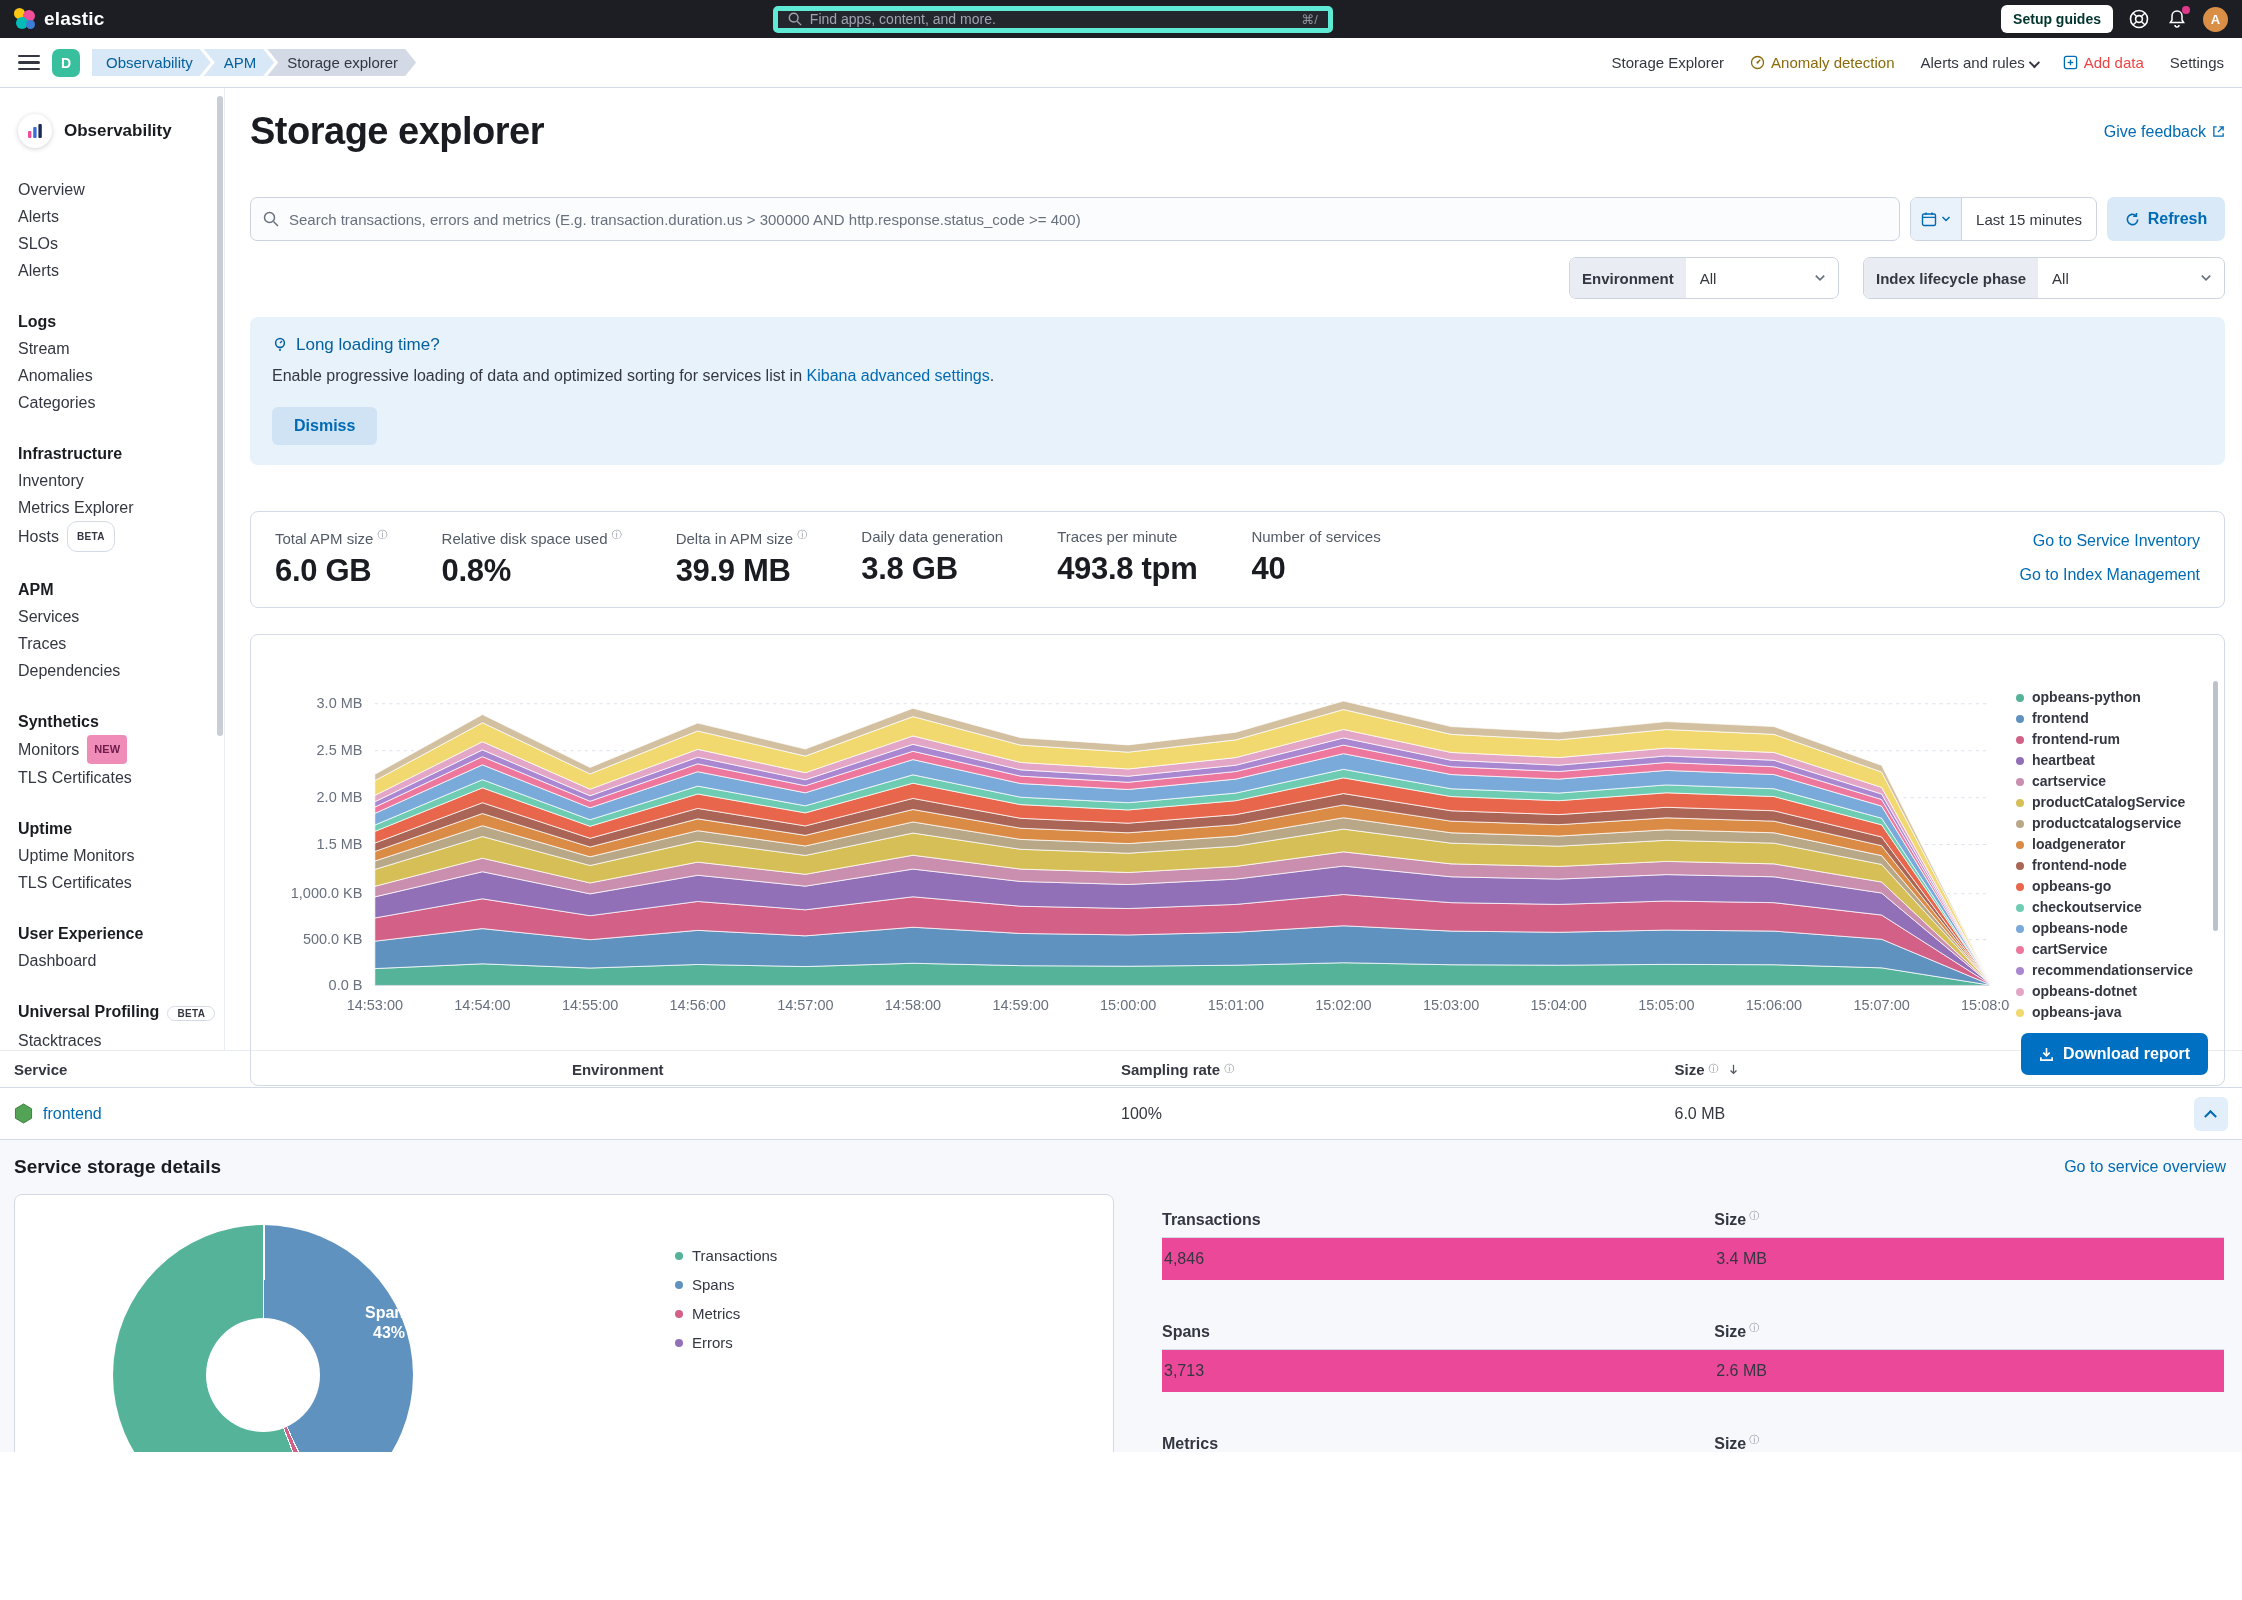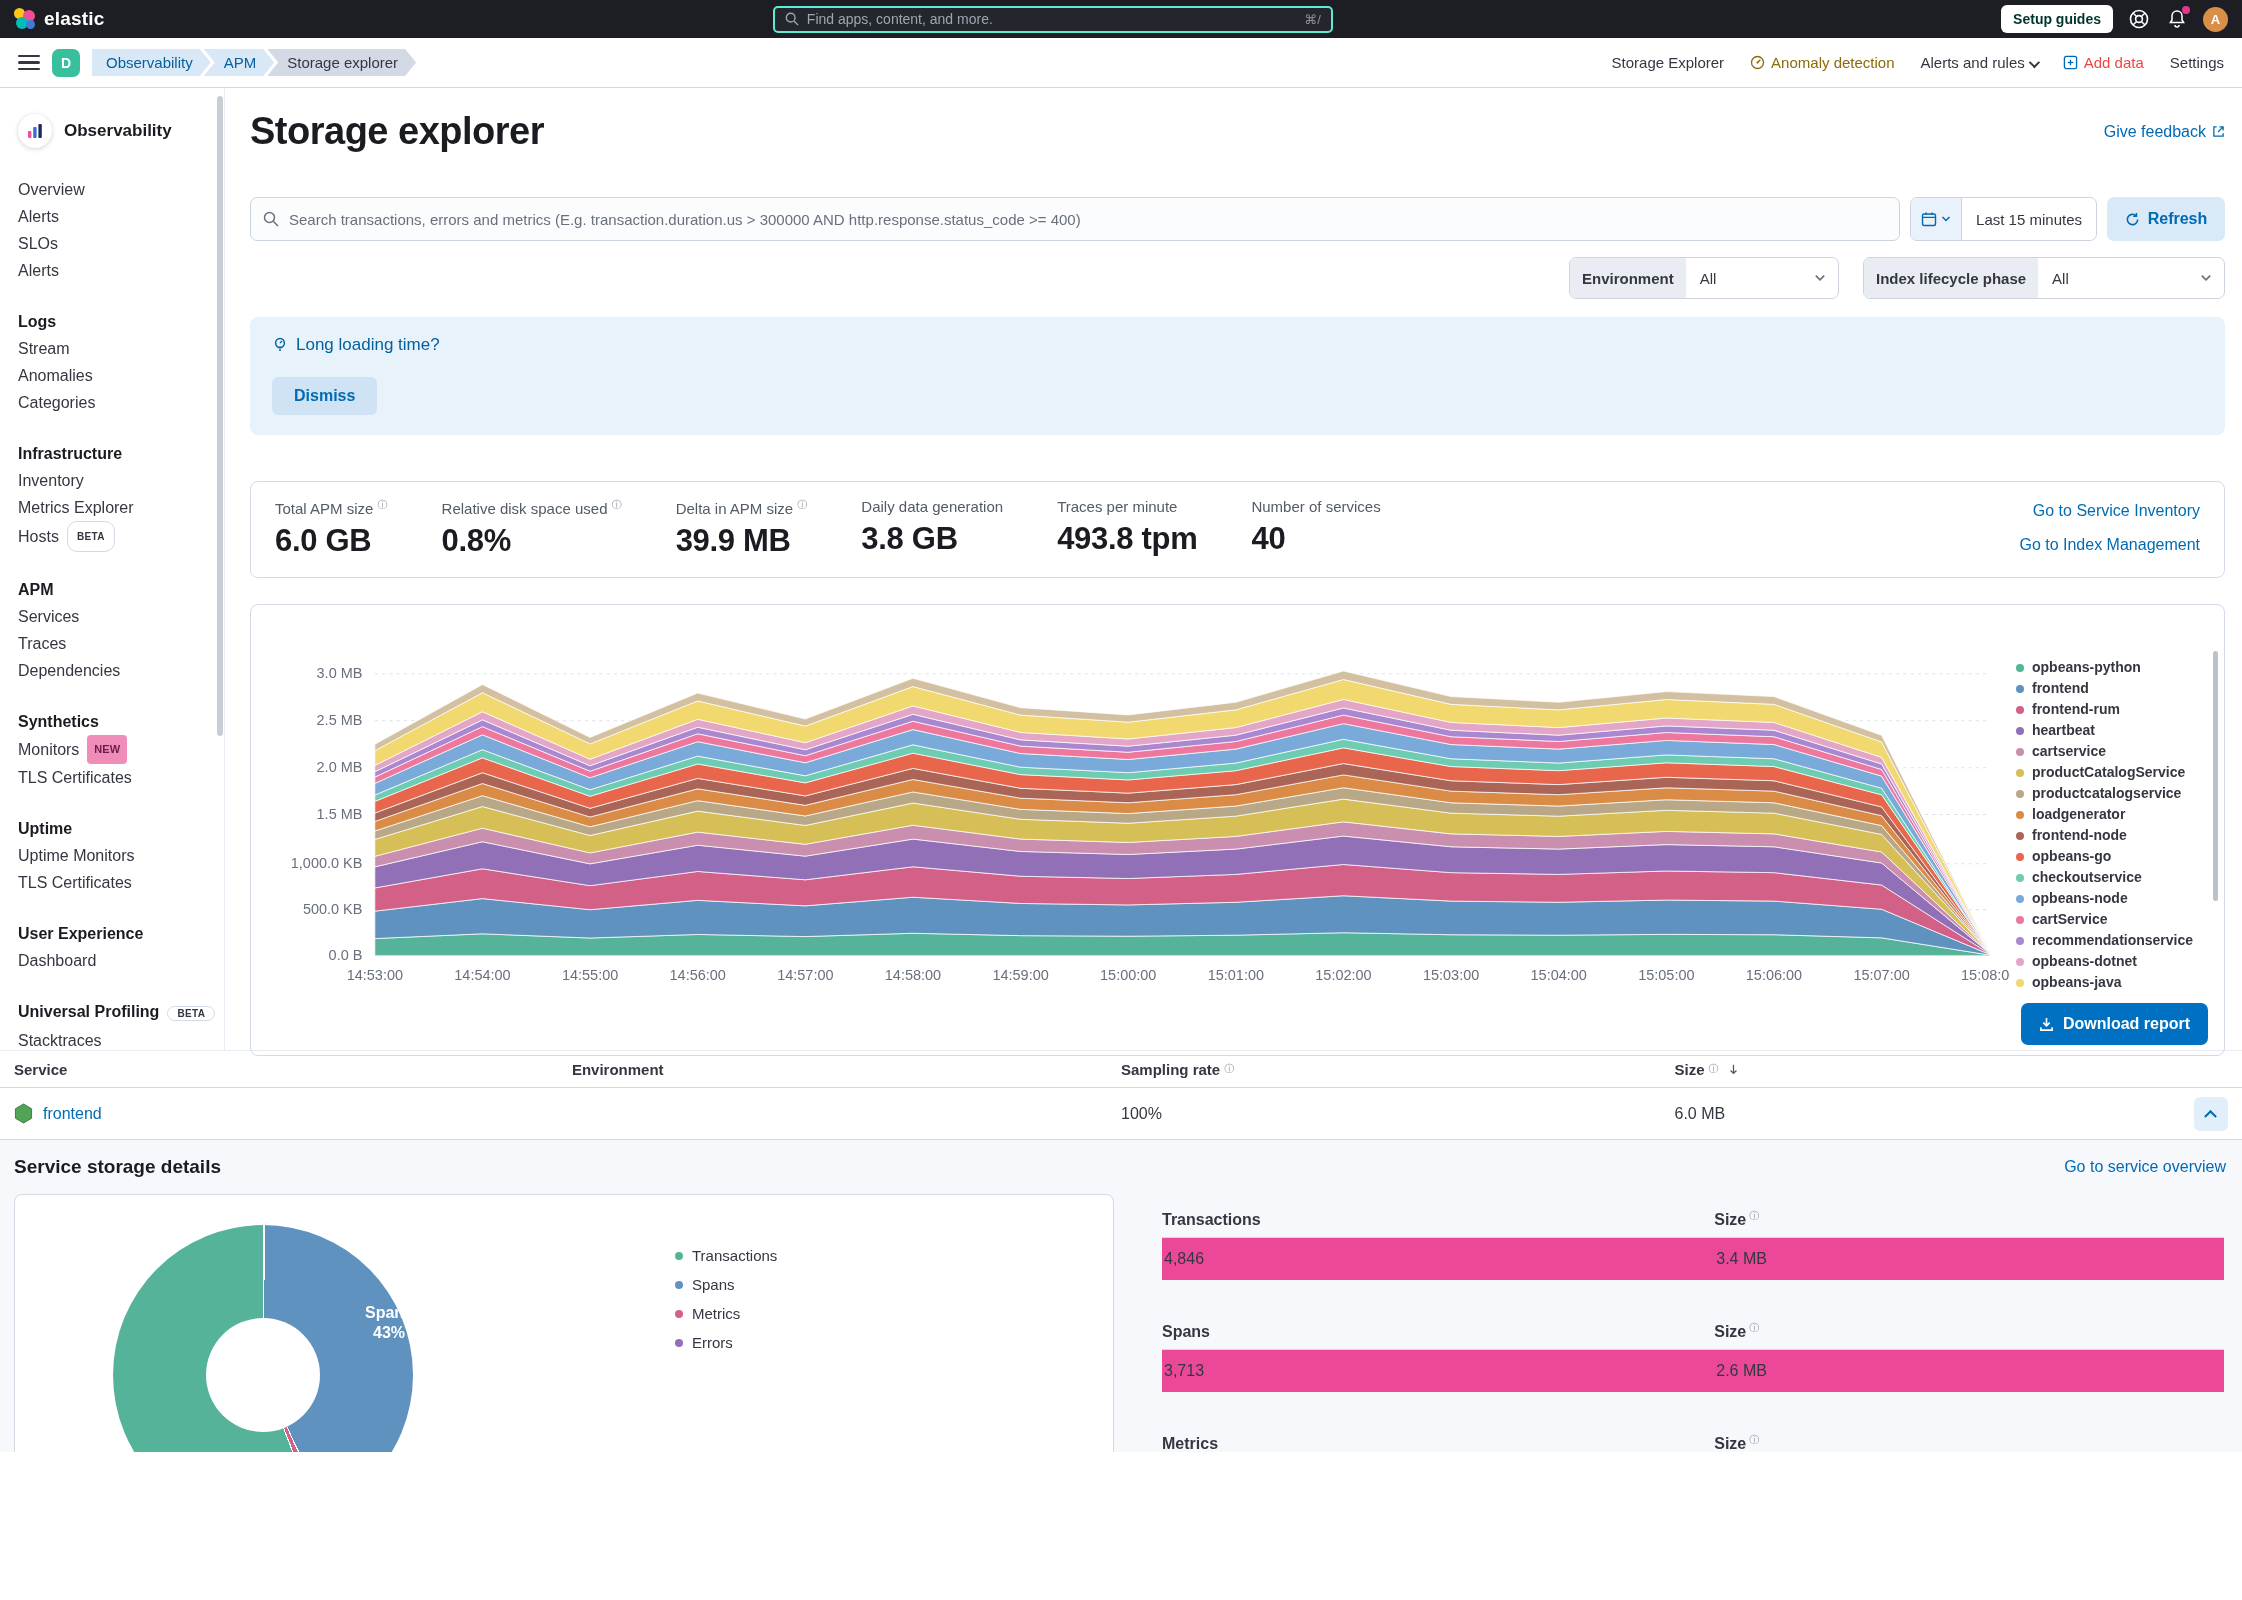--- a/index.html
+++ b/index.html
@@ -8,21 +8,21 @@
 
   
   .topbar { position:relative; height:38px; background:#1d1e24; display:flex; align-items:center; padding:0 14px; gap:14px; }
   .logo { display:flex; align-items:center; gap:8px; color:#fff; font-size:19px; font-weight:700; letter-spacing:.2px; }
   .logo-mark { position:relative; width:22px; height:22px; }
   .logo-mark i { position:absolute; border-radius:50%; }
   .lm1 { width:11px; height:11px; background:#fec514; left:0; top:0; }
   .lm2 { width:12px; height:12px; background:#f04e98; left:9px; top:2px; }
   .lm3 { width:12px; height:12px; background:#02bcb7; left:2px; top:9px; }
   .lm4 { width:9px; height:9px; background:#3d7dd6; left:12px; top:12px; }
-  .topbar-search { flex:0 0 560px; margin-left:auto; margin-right:auto; height:27px; background:#24262d; border:2px solid #5eead4; border-radius:5px; display:flex; align-items:center; padding:0 10px; gap:8px; color:#9fa4b1; font-size:14px; }
+  .topbar-search { flex:0 0 560px; margin-left:auto; margin-right:auto; height:27px; background:#24262d; border:5px solid #5eead4; border-radius:5px; display:flex; align-items:center; padding:0 10px; gap:8px; color:#9fa4b1; font-size:14px; }
   .topbar-search .hint { margin-left:auto; font-size:13px; color:#8d909b; }
   .topbar-right { display:flex; align-items:center; gap:14px; }
   .setup-btn { background:#ffffff; color:#00342c; font-size:14px; font-weight:700; border:none; border-radius:6px; padding:6px 12px; cursor:pointer; }
   .round-ic { position:relative; width:24px; height:24px; display:flex; align-items:center; justify-content:center; }
   .notif-dot { position:absolute; top:-1px; right:-1px; width:8px; height:8px; background:#e0398c; border-radius:50%; }
   .avatar { width:25px; height:25px; border-radius:50%; background:#d98f45; color:#fff; font-size:13px; font-weight:700; display:flex; align-items:center; justify-content:center; }
 
   
   .crumbbar { height:50px; border-bottom:1px solid #d3dae6; display:flex; align-items:center; padding:0 18px; gap:12px; background:#fff; }
   .burger { width:22px; display:flex; flex-direction:column; gap:4px; cursor:pointer; }
@@ -372,20 +372,23 @@
       </div>
 
       <div class="callout">
         <div class="callout-title">
           <svg class="ic" width="16" height="16" viewBox="0 0 16 16">
               <circle cx="8" cy="6" r="4.4" fill="none" stroke="#04619d" stroke-width="1.5"></circle>
               <path d="M6.5 10.5h3M7 13h2" stroke="#04619d" stroke-width="1.5"></path>
               <path d="M8 6l2-2" stroke="#04619d" stroke-width="1.3"></path>
             </svg>
           <span>Long loading time?</span>
+        </div>
+        <div class="callout-body">
+          <span>Enable progressive loading of data and optimized sorting for services list in </span><a>Kibana advanced settings</a><span>.</span>
         </div>
         <button class="dismiss-btn">Dismiss</button>
       </div>
 
       <div class="stats-panel">
         <div id="stats-row" style="display:flex">
             <div class="stat">
               <div class="stat-label">Total APM size <sup>ⓘ</sup></div>
               <div class="stat-value">6.0 GB</div>
             </div>

